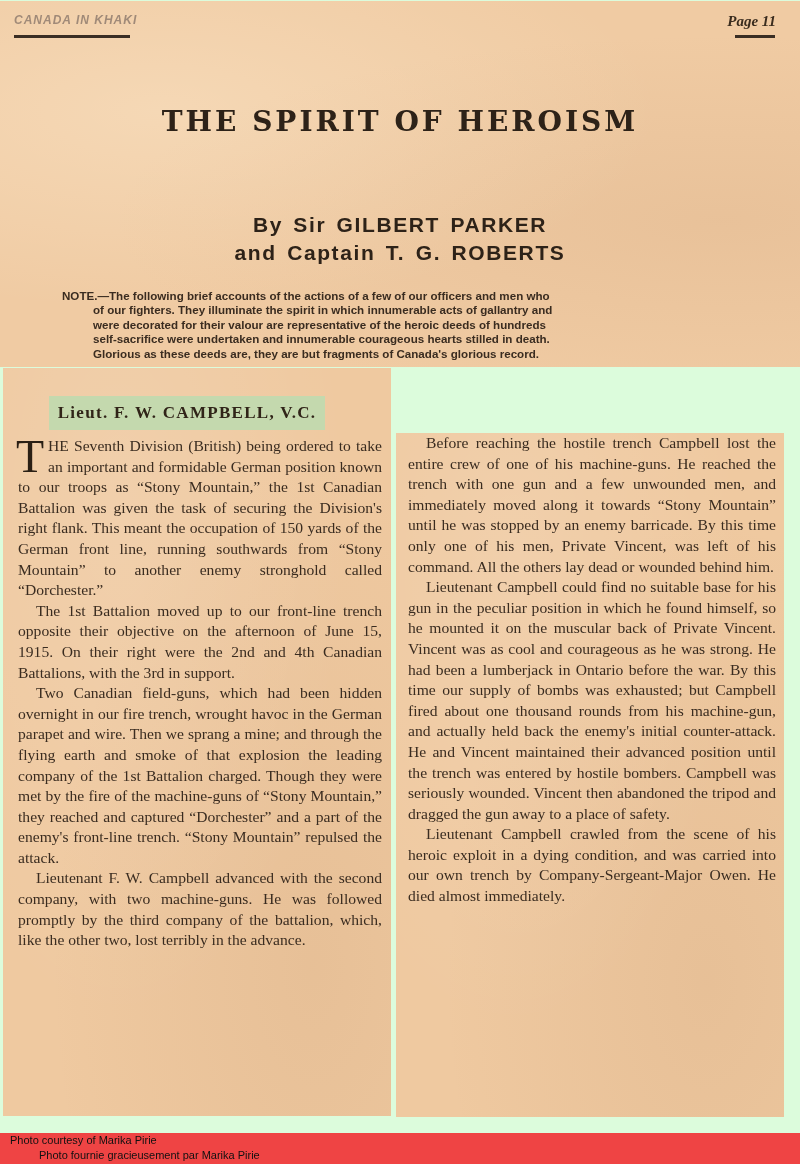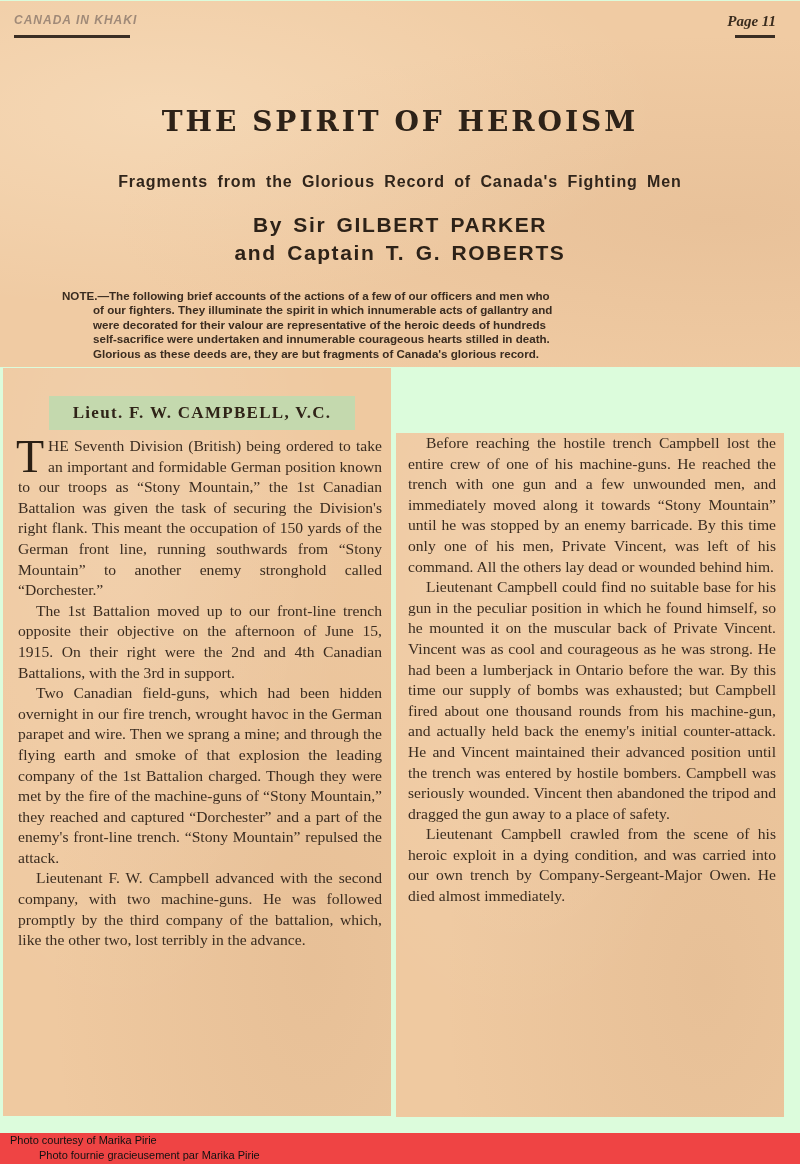--- a/index.html
+++ b/index.html
@@ -67,21 +67,21 @@
   #left-clip {
     position:absolute; left:3px; top:368px; width:388px; height:750px;
   }
   #left-clip .paper-bg { position:absolute; left:0; top:0; width:388px; height:748px; }
   #right-clip {
     position:absolute; left:396px; top:433px; width:388px; height:848px;
   }
   #right-clip .paper-bg { position:absolute; left:0; top:0; width:388px; height:684px; }
 
   .name-banner {
-    position:absolute; left:46px; top:28px; width:306px; height:34px;
+    position:absolute; left:46px; top:28px; width:276px; height:34px;
     background:#c4d9ae; text-align:center; line-height:34px;
     font-family:"Liberation Serif", serif; font-weight:bold; font-size:17px;
     letter-spacing:1.3px; color:#302418;
   }
   .col-text {
     position:absolute; left:15px; width:364px;
     font-family:"Liberation Serif", "DejaVu Serif", serif;
     font-size:15.6px; line-height:20.6px; color:#3a2c20;
     text-align:justify; hyphens:manual;
   }
@@ -105,21 +105,20 @@
 </style>
 </head>
 <body>
 
 <div id="header-clip">
   <div class="running-head">CANADA IN KHAKI</div>
   <div class="running-head-rule"></div>
   <div class="page-num">Page 11</div>
   <div class="page-num-rule"></div>
   <h1 class="main-title">THE SPIRIT OF HEROISM</h1>
-  <div class="subtitle">Fragments from the Glorious Record of Canada's Fighting Men</div>
   <div class="byline l1">By Sir GILBERT PARKER</div>
   <div class="byline l2">and Captain T. G. ROBERTS</div>
   <div class="note">
     <span class="note-lead">NOTE.—The following brief accounts of the actions of a few of our officers and men who</span>
     <span class="indent">of our fighters.  They illuminate the spirit in which innumerable acts of gallantry and</span>
     <span class="indent">were decorated for their valour are representative of the heroic deeds of hundreds</span>
     <span class="indent">self-sacrifice were undertaken and innumerable courageous hearts stilled in death.</span>
     <span class="indent">Glorious as these deeds are, they are but fragments of Canada's glorious record.</span>
   </div>
 </div>

